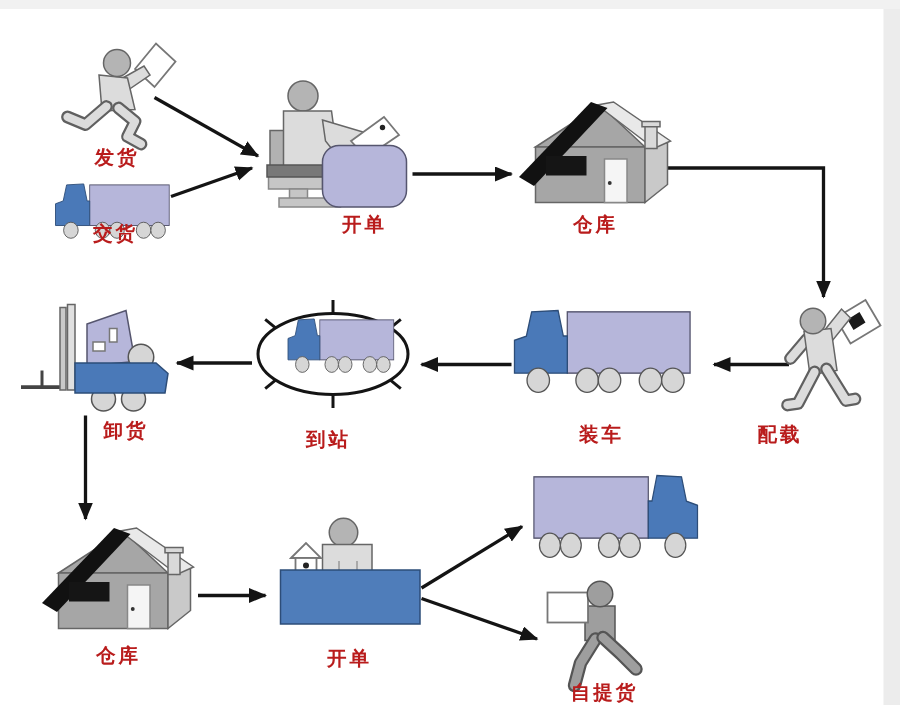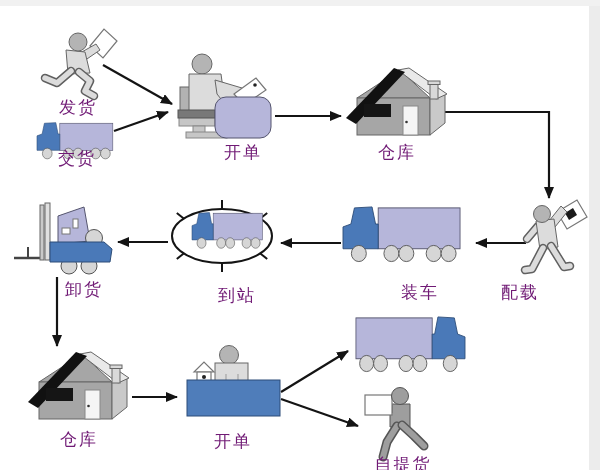--- a/index.html
+++ b/index.html
@@ -1,20 +1,20 @@
 <!DOCTYPE html>
 <html style="--lavender: #b6b6da; --truck-blue: #4a79b8; --desk-blue: #4f7dba; --figure-light: #dcdcdc; --figure-dark: #9e9e9e; --wall-gray: #a6a6a6; --roof-light: #e9e9e9; --wheel-gray: #d6d6d6; --line-black: #141414; --background: #ffffff;"><head>
 <meta charset="utf-8">
 <style>
   html,body{margin:0;padding:0;background:#fff;}
   .stage{position:relative;width:600px;height:470px;background:var(--background,#fff);overflow:hidden;
          font-family:"DejaVu Sans",sans-serif;}
   .stage svg{position:absolute;left:0;top:0;}
-  .lbl{position:absolute;transform:translateX(-50%);font-weight:normal;font-size:17px;
-       letter-spacing:2px;color:#701a75;white-space:nowrap;
+  .lbl{position:absolute;transform:translateX(-50%);font-weight:bold;font-size:13px;
+       letter-spacing:2px;color:#b91c1c;white-space:nowrap;
        font-family:"DejaVu Sans",sans-serif;}
   
   .lav{fill:var(--lavender,#b6b6da);stroke:#55556e;stroke-width:1;}
   .blu{fill:var(--truck-blue,#4a79b8);stroke:#2d4d78;stroke-width:1;}
   .desk{fill:var(--desk-blue,#4f7dba);stroke:#2d4d78;stroke-width:1;}
   .whl{fill:var(--wheel-gray,#d6d6d6);stroke:#555;stroke-width:1;}
   .fig{fill:var(--figure-light,#dcdcdc);stroke:#666;stroke-width:1;}
   .figd{fill:var(--figure-dark,#9e9e9e);stroke:#555;stroke-width:1;}
   .head{fill:#b4b4b4;stroke:#666;stroke-width:1;}
   .headd{fill:var(--figure-dark,#9e9e9e);stroke:#555;stroke-width:1;}
@@ -178,20 +178,20 @@
     <path d="M402,425 L414,436 L424,446" class="limbd-i"></path>
     <circle cx="400" cy="396" r="8.5" class="headd"></circle>
   </g>
 </svg>
 
 <div class="lbl" style="left:78px;top:96px">发货</div>
 <div class="lbl" style="left:77px;top:147px">交货</div>
 <div class="lbl" style="left:243px;top:141px">开单</div>
 <div class="lbl" style="left:397px;top:141px">仓库</div>
 <div class="lbl" style="left:520px;top:281px">配载</div>
-<div class="lbl" style="left:420px;top:281px">装车</div>
-<div class="lbl" style="left:237px;top:284px">到站</div>
+<div class="lbl" style="left:401px;top:281px">装车</div>
+<div class="lbl" style="left:219px;top:284px">到站</div>
 <div class="lbl" style="left:84px;top:278px">卸货</div>
 <div class="lbl" style="left:79px;top:428px">仓库</div>
 <div class="lbl" style="left:233px;top:430px">开单</div>
 <div class="lbl" style="left:403px;top:453px">自提货</div>
 
 </div>
 
 </body></html>

